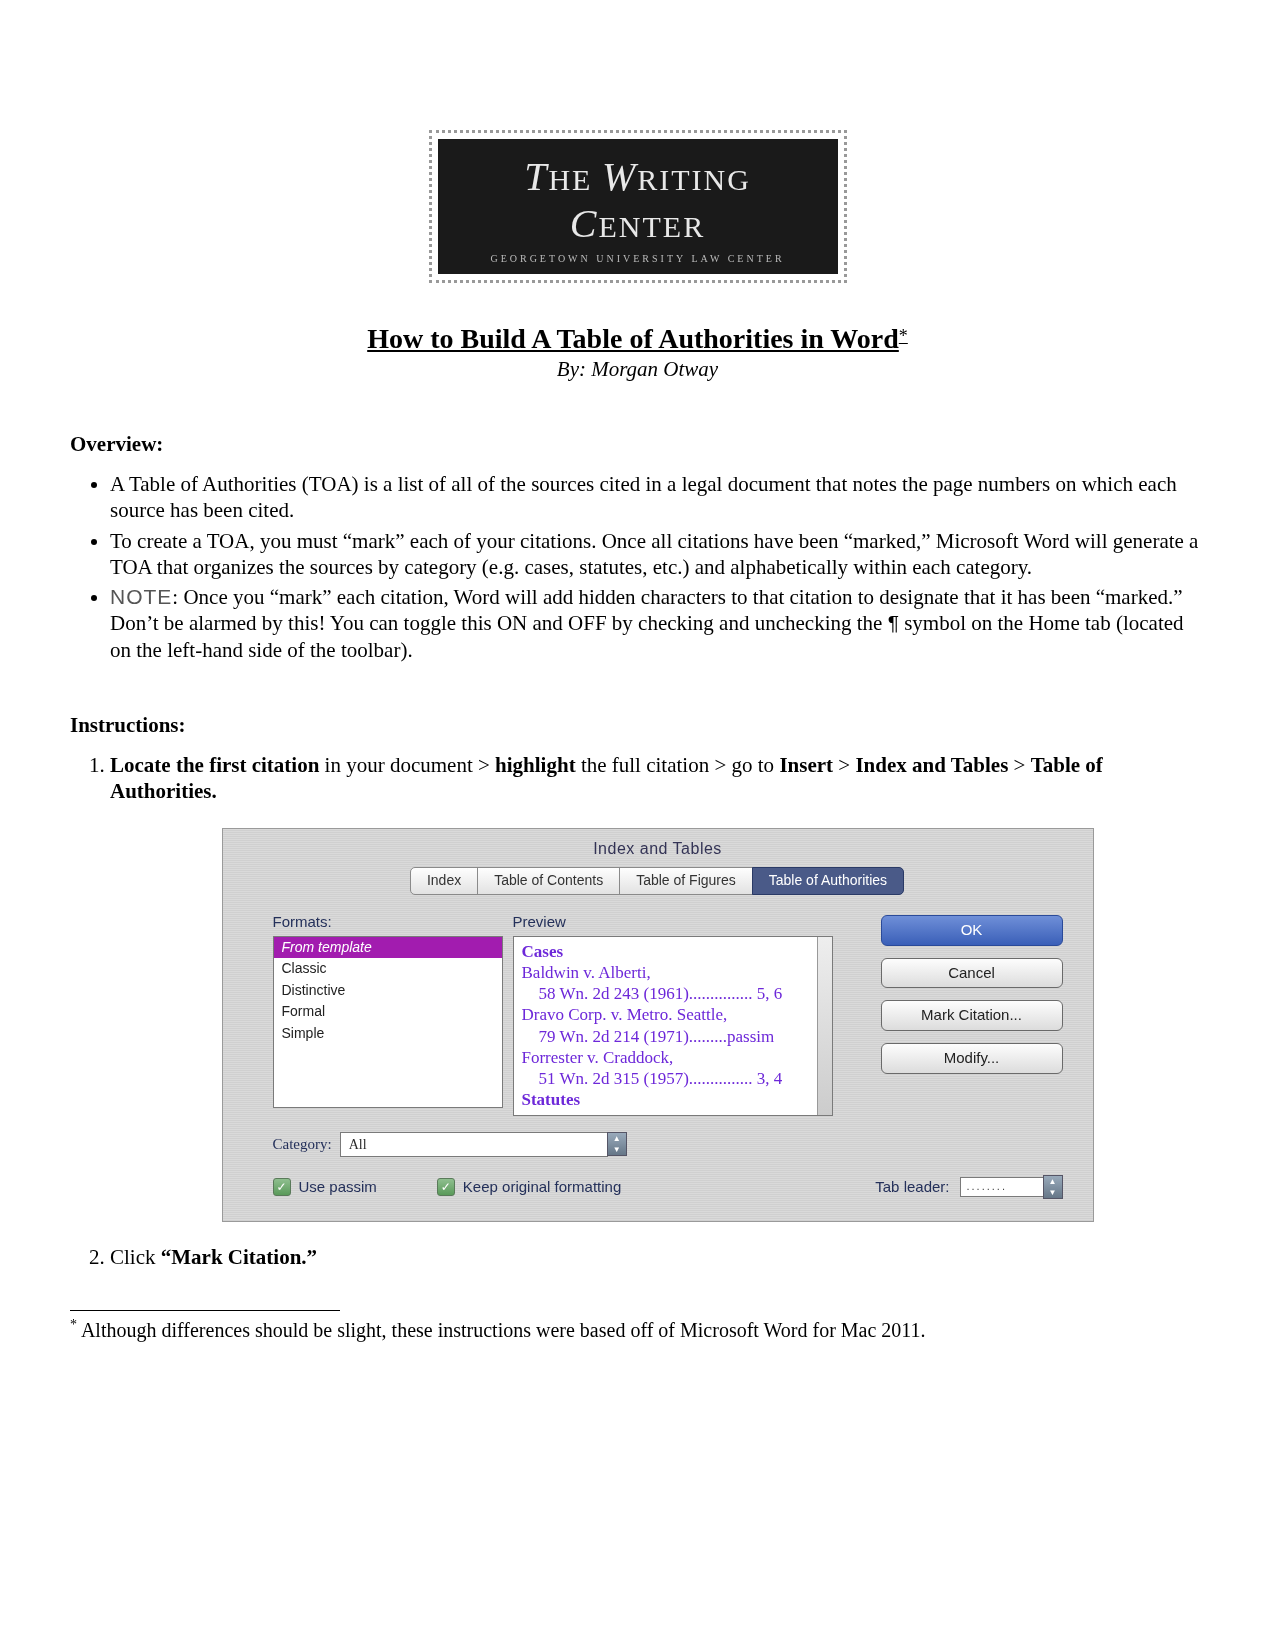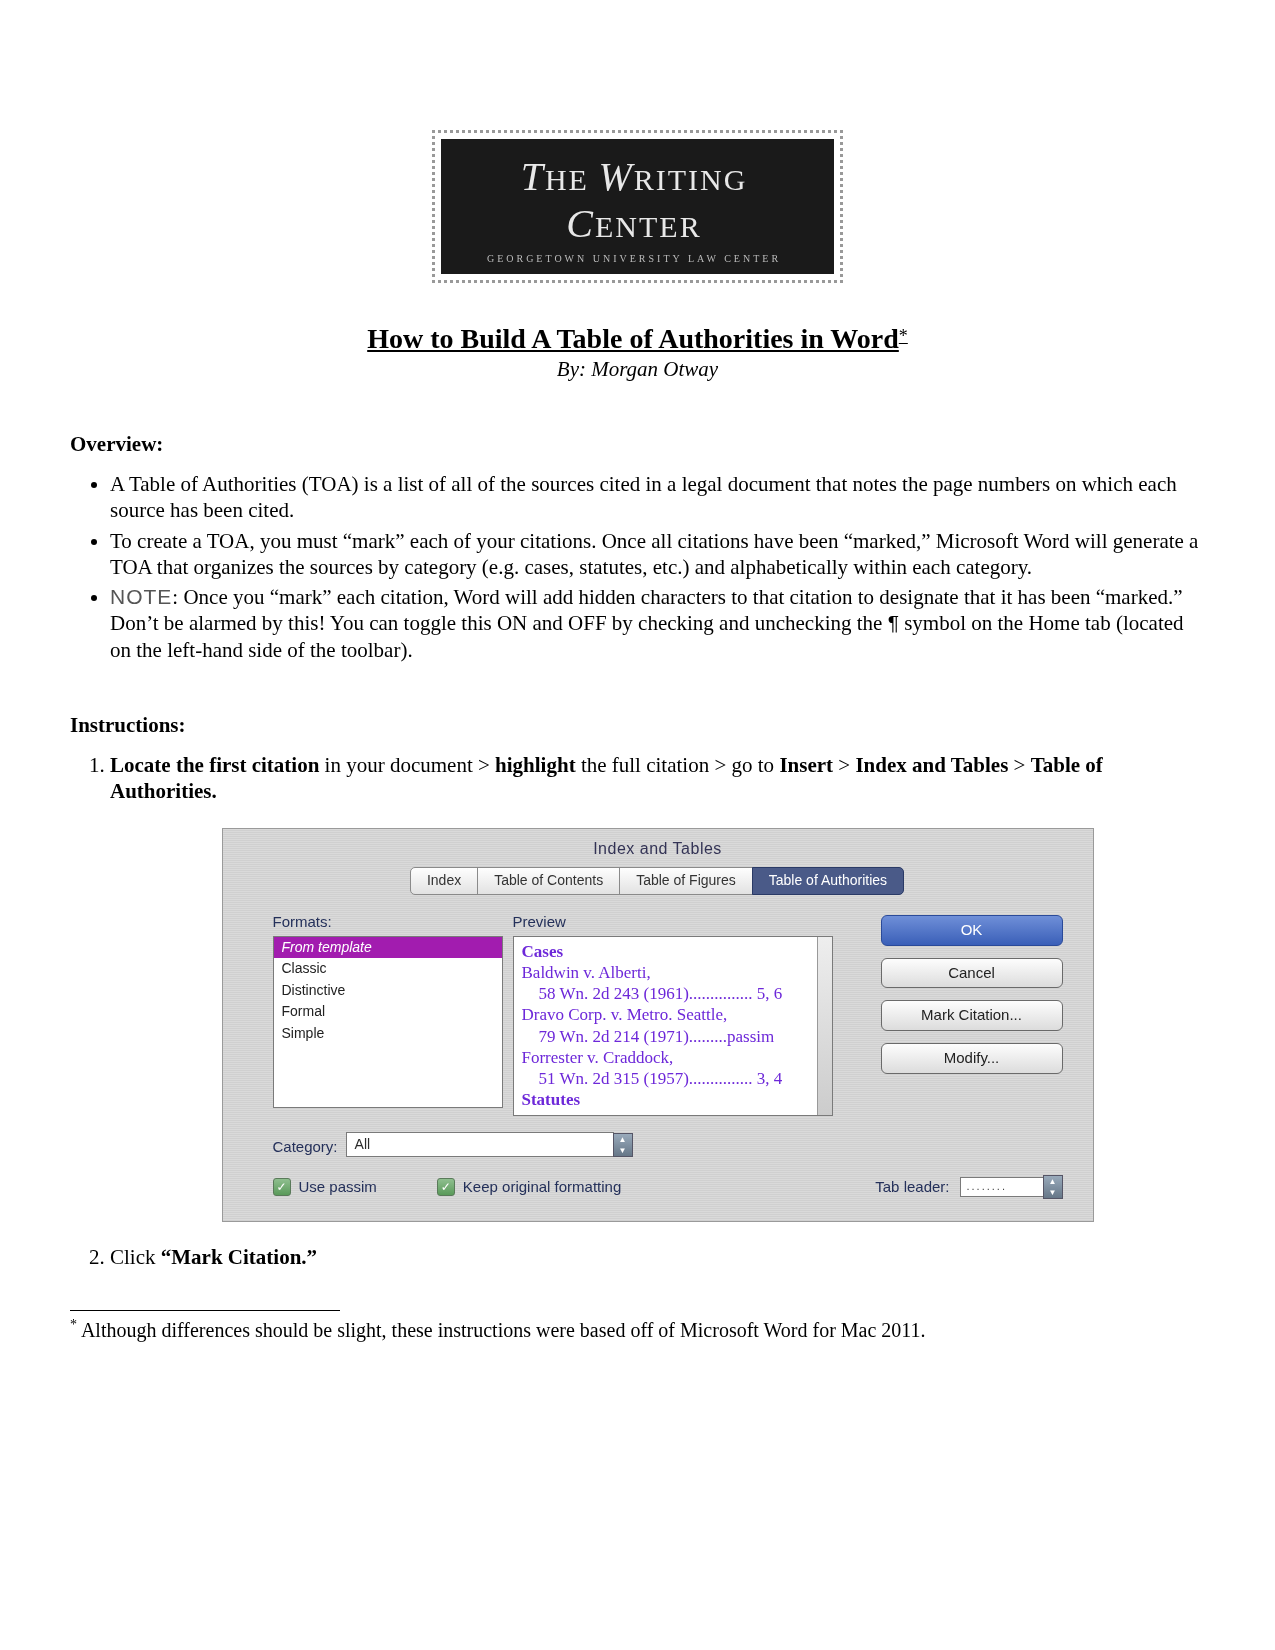--- a/index.html
+++ b/index.html
@@ -20,21 +20,21 @@
     margin-top: 60px;
   }
   .logo {
     display: inline-block;
     border: 3px dotted #999;
     padding: 6px;
   }
   .logo-inner {
     background: #1a1a1a;
     color: #e8e8e8;
-    padding: 14px 30px 10px 23px;
+    padding: 14px 30px 10px 30px;
     width: 340px;
   }
   .logo-title {
     font-family: "Times New Roman", serif;
     font-size: 30px;
     letter-spacing: 2px;
     font-variant: small-caps;
     font-weight: normal;
   }
   .logo-title .big {
@@ -196,21 +196,22 @@
     color: #222;
   }
   .dlg-btn.primary {
     background: linear-gradient(#6f8fd8,#3a5fb8);
     color: #fff;
     border-color: #2a4a99;
   }
   .dialog-lower {
     padding: 6px 30px 4px 50px;
     display:flex;
-    align-items:flex-end;
+    align-items:center;
+    font-family:Liberation Serif, serif;
   }
   .cat-lbl { color:#24305a; margin-right:8px; }
   .cat-select {
     width: 250px;
     background:#fff;
     border:1px solid #7a7a7a;
     padding:3px 8px;
     display:flex;
     justify-content:space-between;
     align-items:center;

